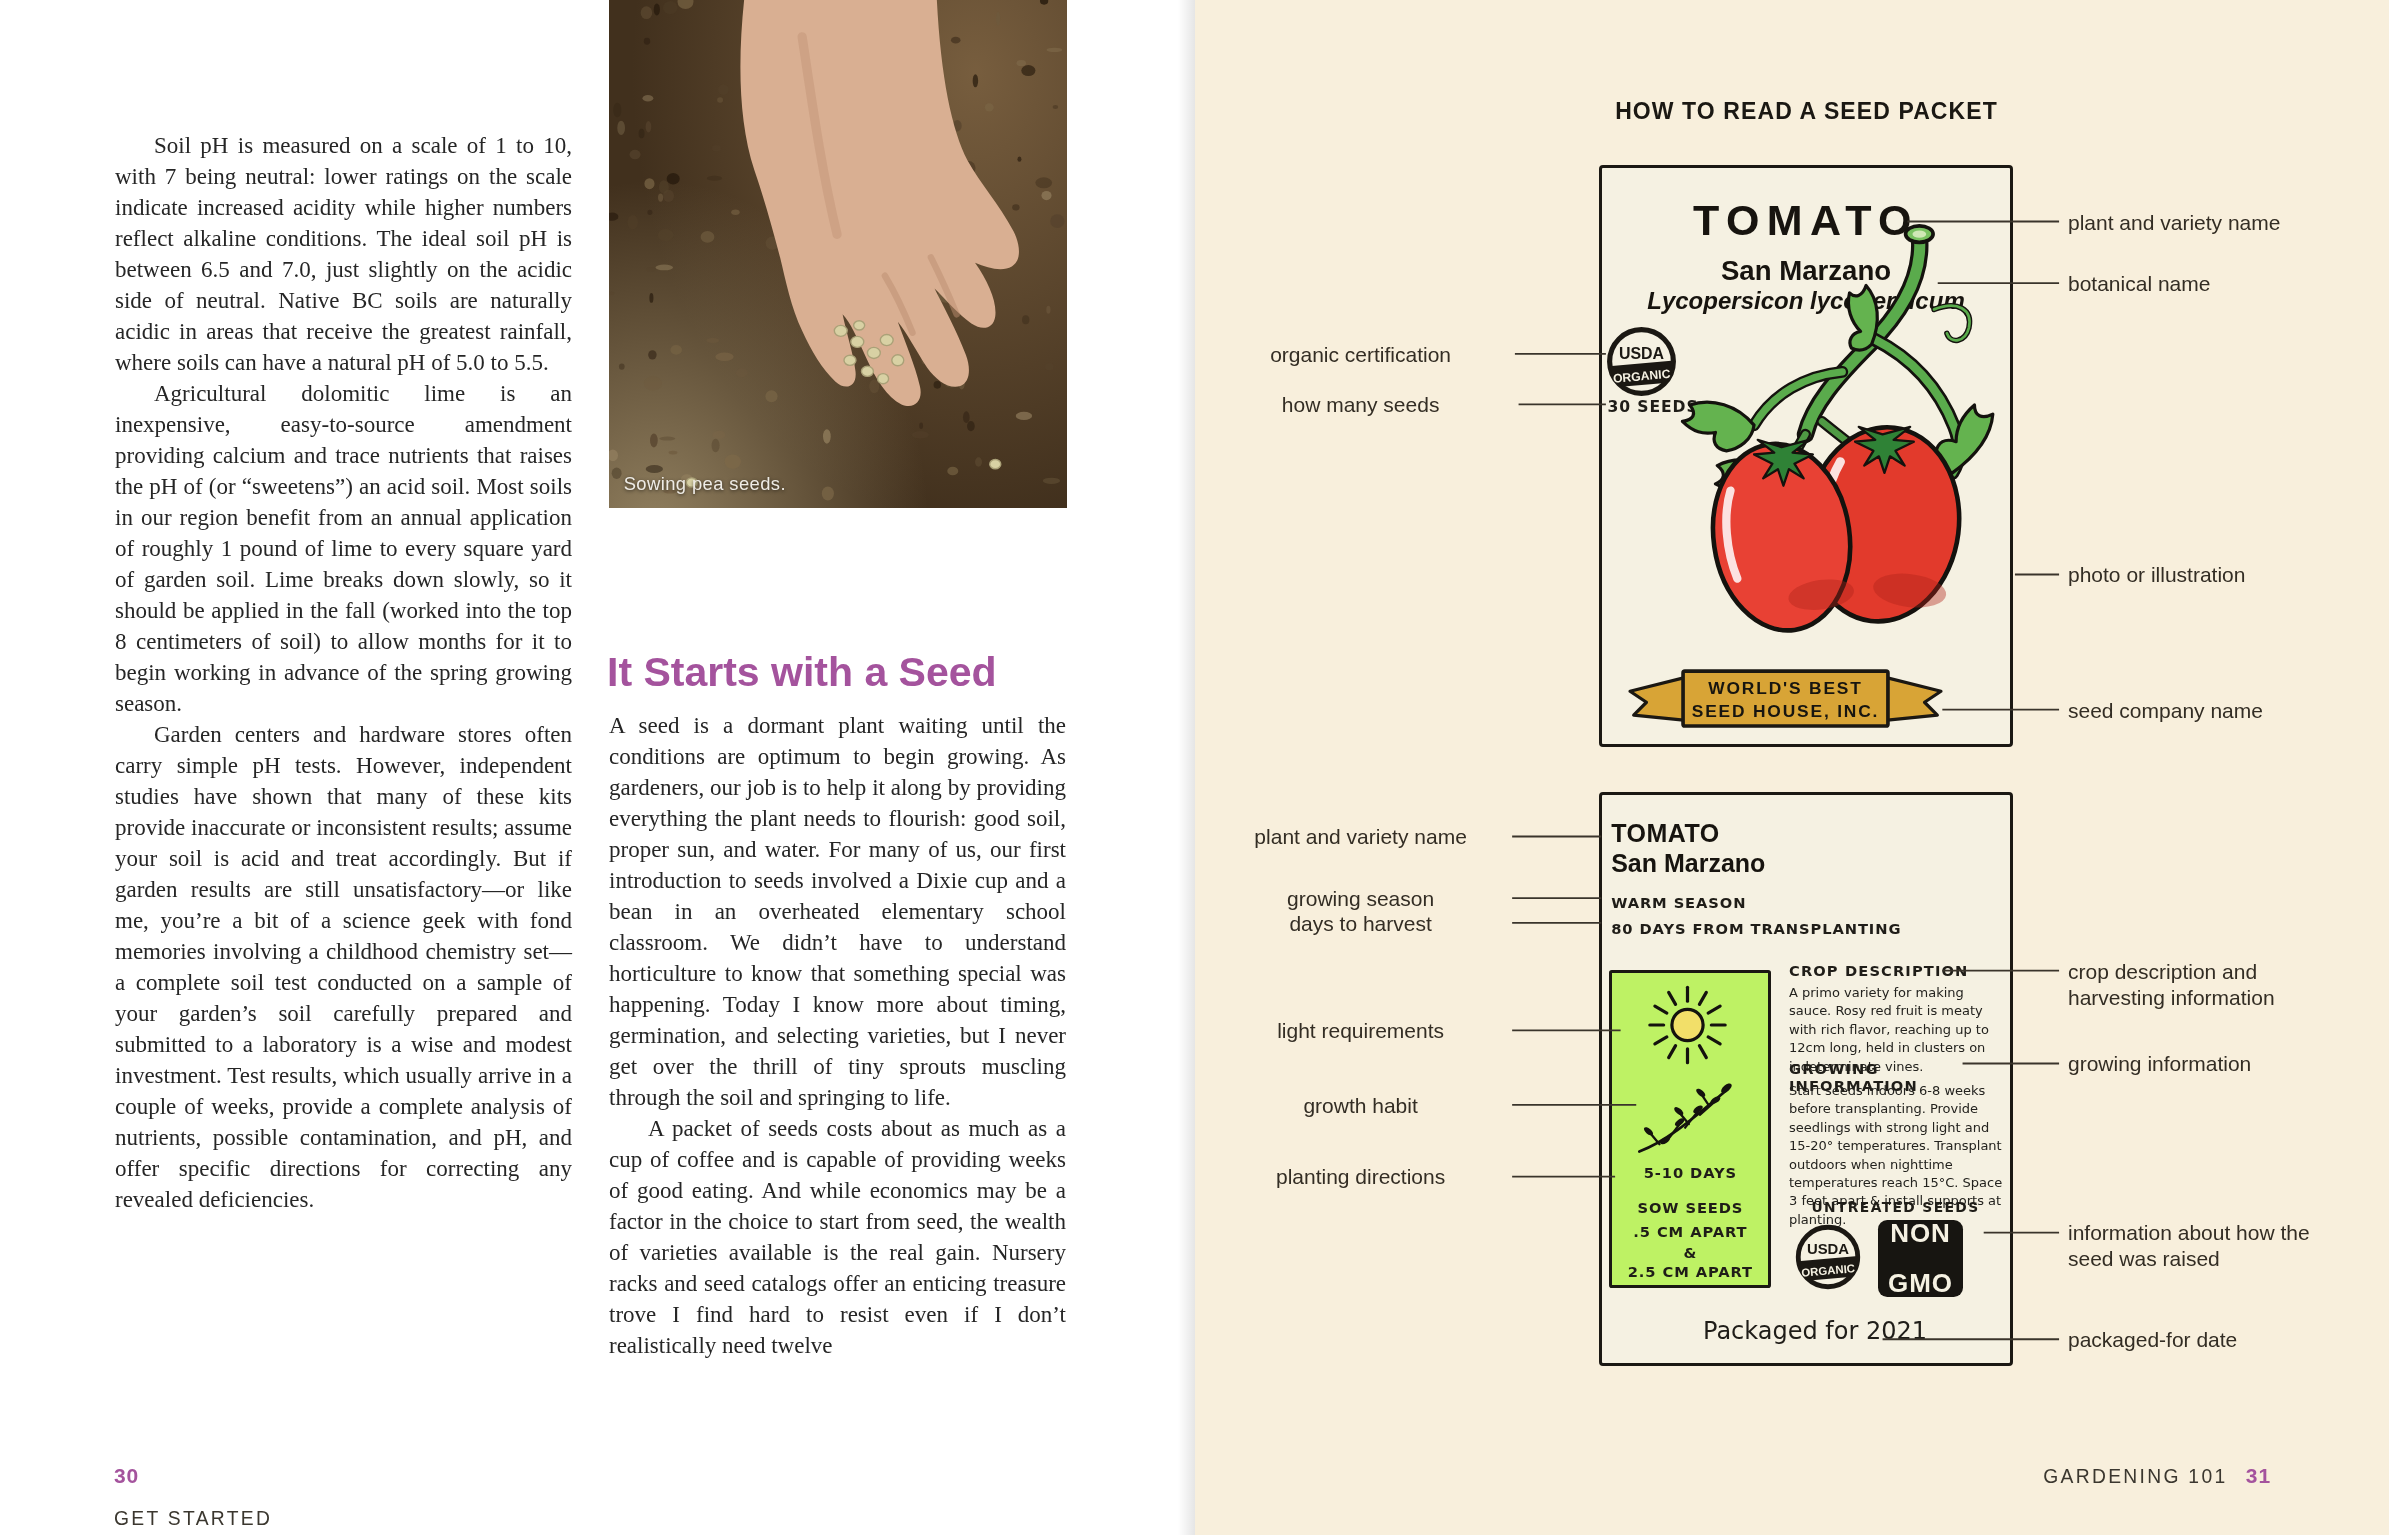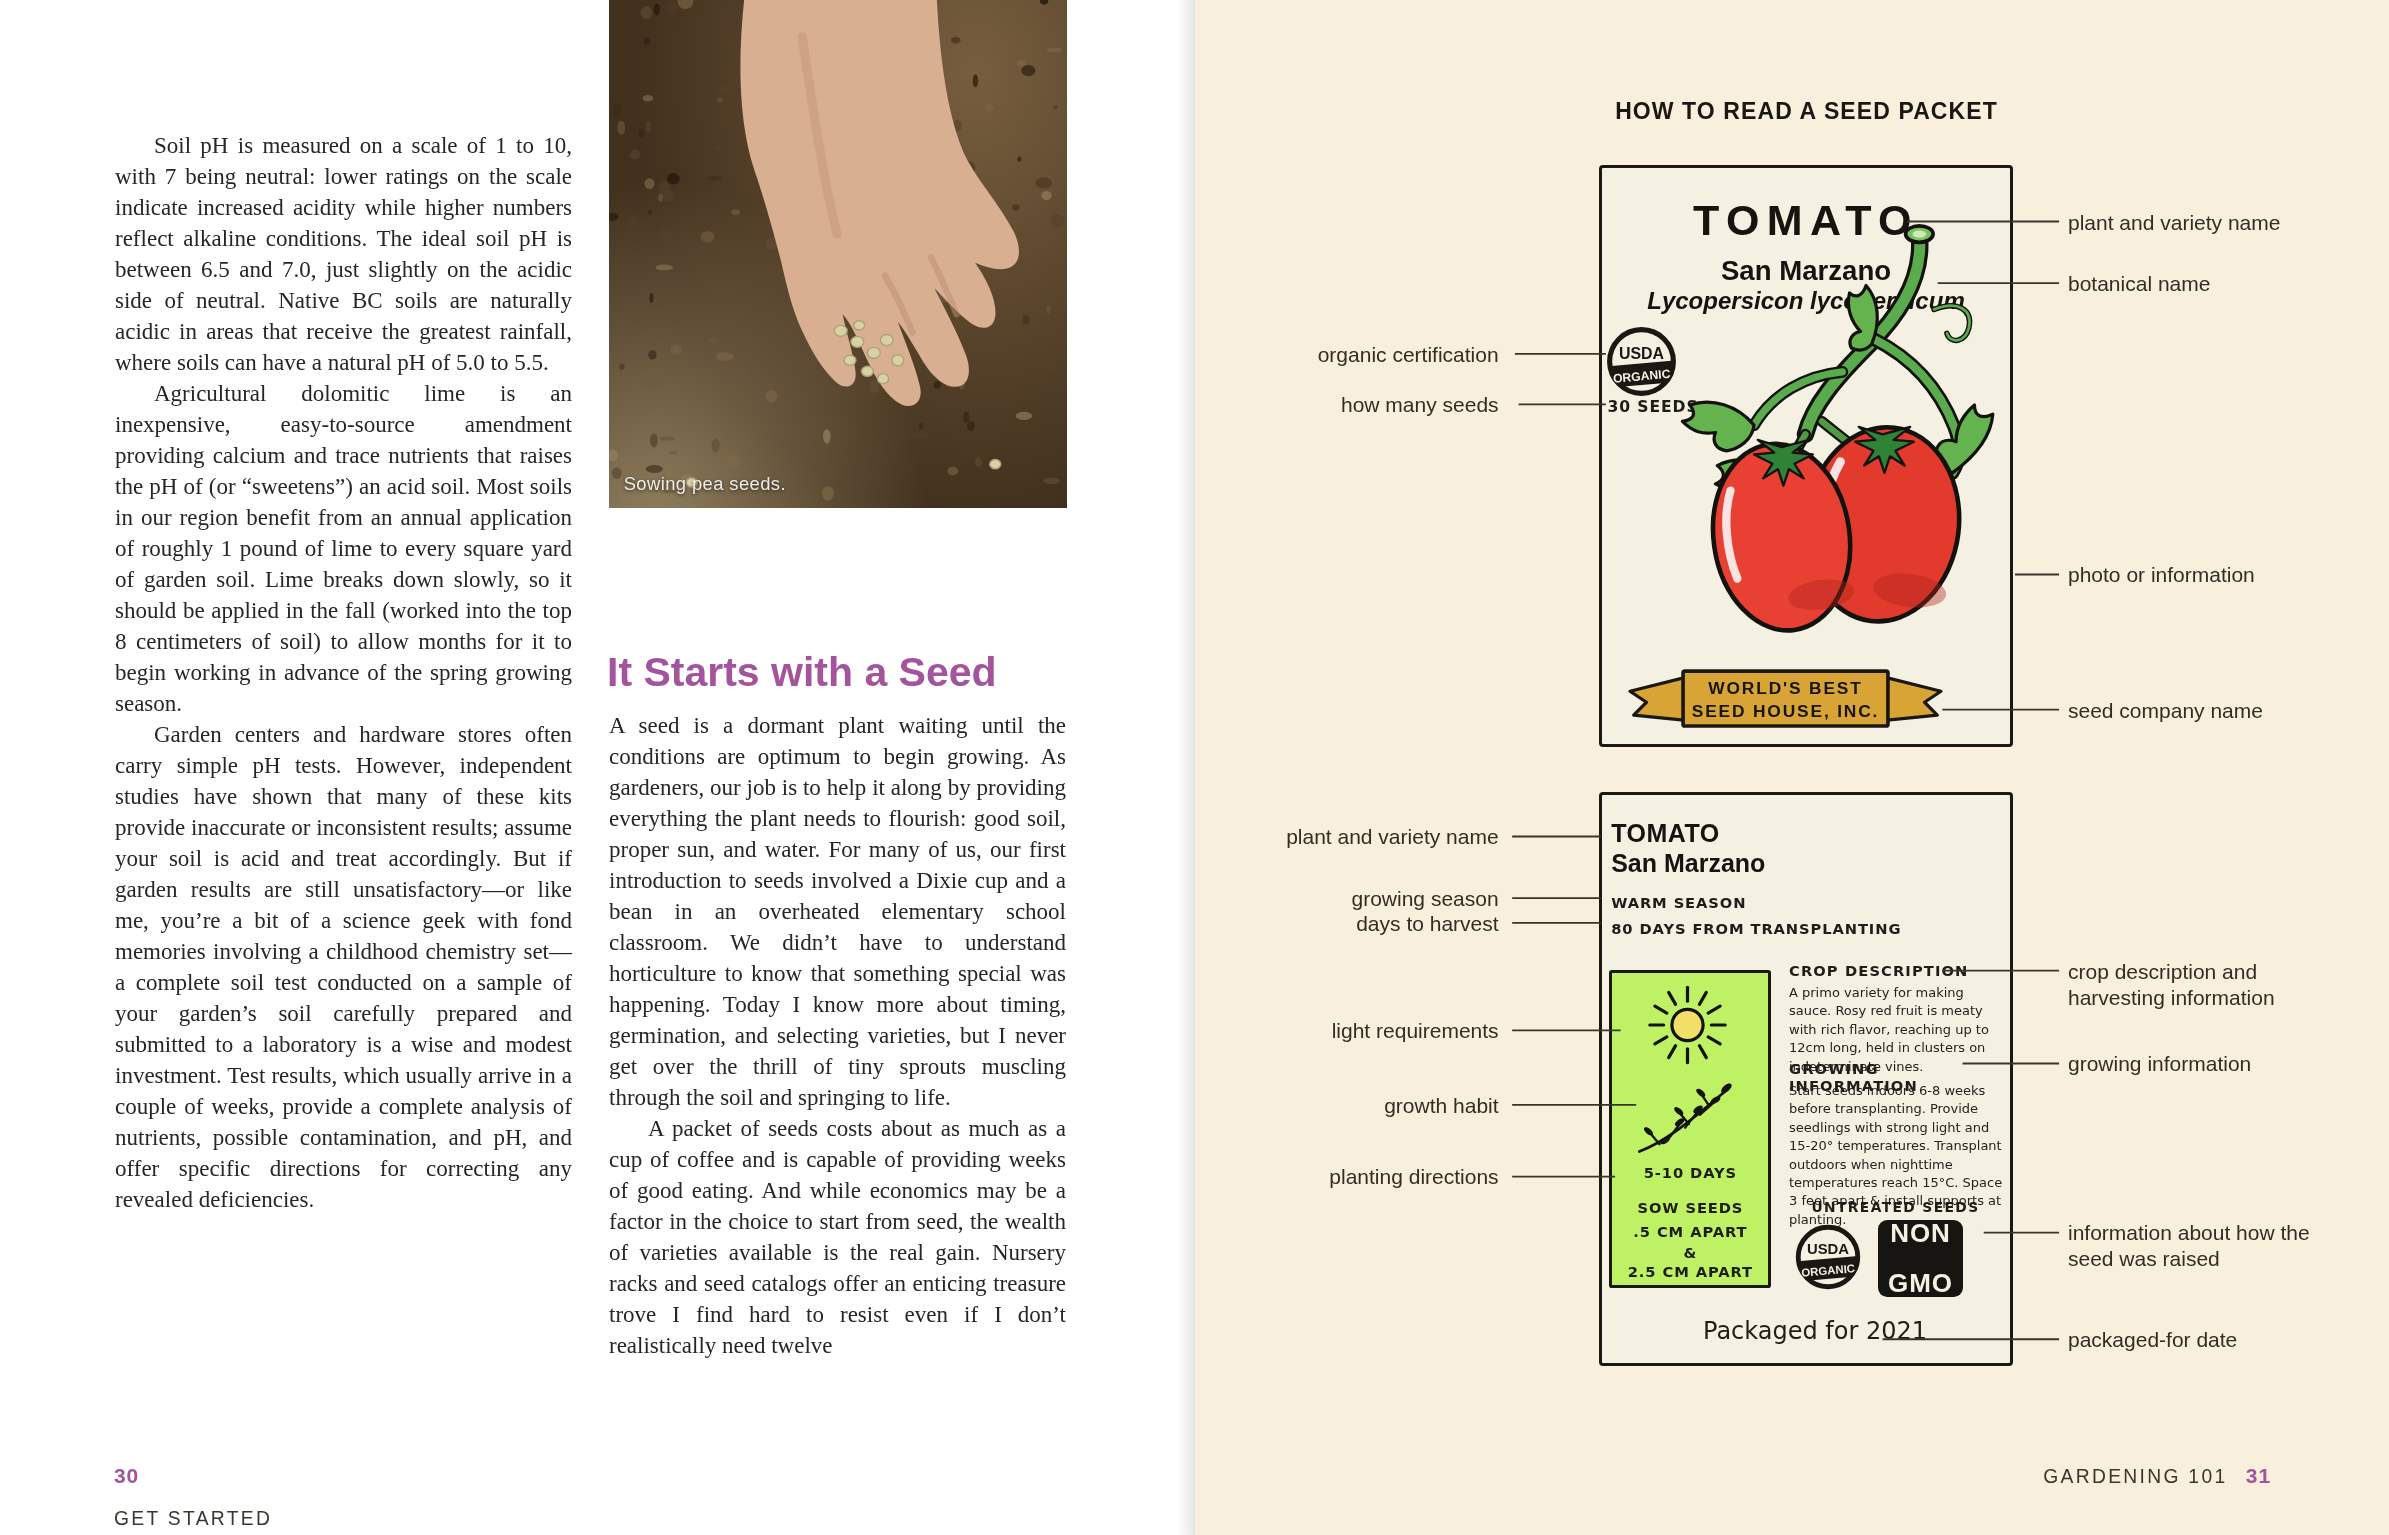--- a/index.html
+++ b/index.html
@@ -47,21 +47,21 @@
   .gp-t{font-size:14.7px;font-weight:700;letter-spacing:0.9px;}
   .pb-h{font-size:14.7px;font-weight:700;letter-spacing:1.1px;}
   .pb-p{font-size:13px;line-height:18.4px;color:#24231f;}
   .pb-col{left:187px;width:215px;}
   .untreated{left:187px;top:404px;width:213px;text-align:center;font-size:13.8px;font-weight:700;letter-spacing:1.4px;}
   .nongmo{position:absolute;left:276px;top:425px;width:85px;height:77px;background:#171511;border-radius:9.2px;
        color:#f5f1e2;display:flex;flex-direction:column;justify-content:space-between;align-items:center;
        font-weight:800;font-size:26px;line-height:27px;letter-spacing:0.9px;}
   .pb-packaged{left:101px;top:522px;font-size:24px;}
   .callout{position:absolute;font-size:21px;line-height:26px;color:#332d24;}
-  .callout.left{left:27.6px;width:276px;text-align:right;}
+  .callout.left{left:27.6px;width:276px;text-align:center;}
   .callout.right{left:873px;width:250px;text-align:left;}
   .leaders{position:absolute;left:0;top:0;width:1195px;height:1536px;pointer-events:none;}
   .footer-right{position:absolute;right:119px;top:1464px;display:flex;gap:18.4px;align-items:baseline;}
   svg text{font-family:"Liberation Sans","DejaVu Sans",sans-serif;}
 </style>
 </head>
 <body>
 
 <section>
 
@@ -451,21 +451,21 @@
         <line x1="835" y1="1157" x2="940" y2="1157"></line>
       <line x1="858" y1="1341" x2="940" y2="1341"></line>
         <line x1="748" y1="1457" x2="940" y2="1457"></line>
     </g>
   </svg>
 
   <div class="callout left" style="top:342px">organic certification</div>
   <div class="callout left" style="top:392px">how many seeds</div>
   <div class="callout right" style="top:210px">plant and variety name</div>
   <div class="callout right" style="top:271px">botanical name</div>
-  <div class="callout right" style="top:562px">photo or information</div>
+  <div class="callout right" style="top:562px">photo or illustration</div>
   <div class="callout right" style="top:698px">seed company name</div>
   <div class="callout left" style="top:824px">plant and variety name</div>
   <div class="callout left" style="top:886px">growing season</div>
   <div class="callout left" style="top:911px">days to harvest</div>
   <div class="callout left" style="top:1018px">light requirements</div>
   <div class="callout left" style="top:1093px">growth habit</div>
   <div class="callout left" style="top:1164px">planting directions</div>
   <div class="callout right" style="top:959px">crop description and harvesting information</div>
   <div class="callout right" style="top:1051px">growing information</div>
   <div class="callout right" style="top:1220px">information about how the seed was raised</div>

